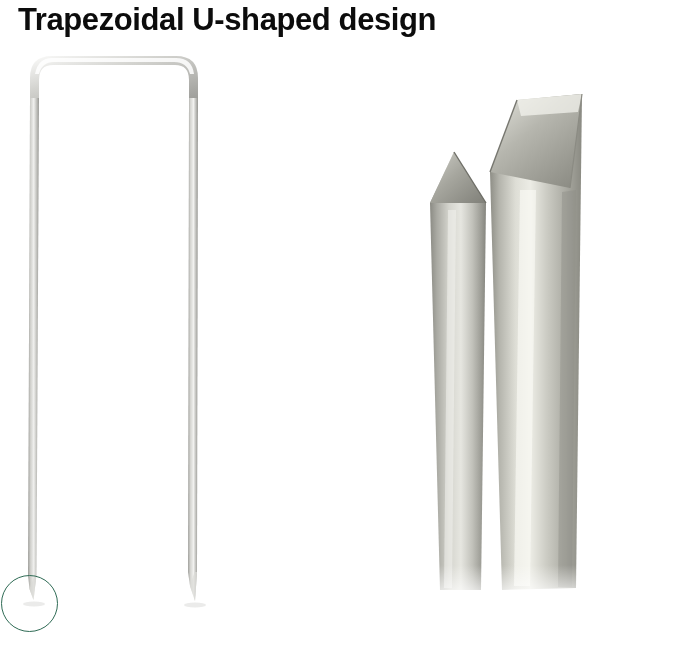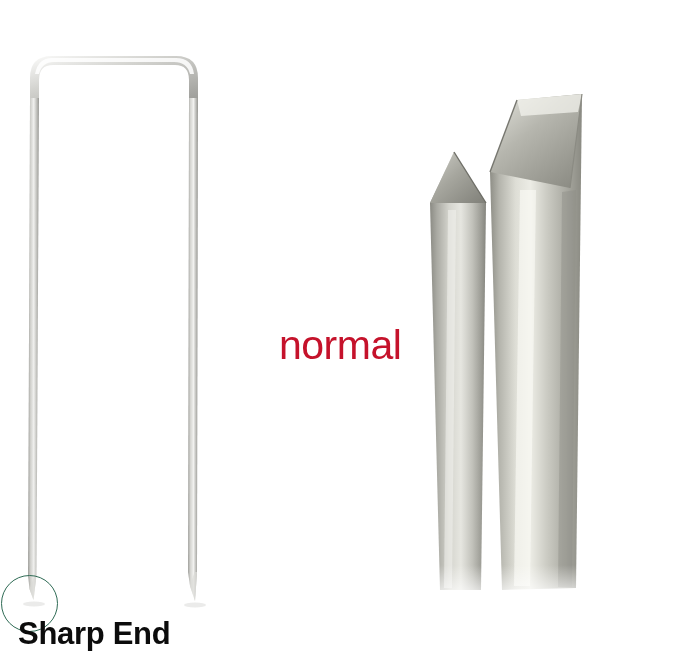--- a/index.html
+++ b/index.html
@@ -89,20 +89,21 @@
     height: 545px;
   }
 
   svg { display: block; overflow: visible; }
 </style>
 </head>
 <body>
 
 <div id="page">
 
+  <div class="caption-title">Trapezoidal U-shaped design</div>
 
   <div class="stake">
     <svg width="240" height="640" viewBox="0 0 240 640">
       <defs>
         <linearGradient id="barGrad" x1="0" y1="0" x2="0" y2="1">
           <stop offset="0%" stop-color="#ffffff"></stop>
           <stop offset="18%" stop-color="#f3f3f1"></stop>
           <stop offset="45%" stop-color="#cfcfcc"></stop>
           <stop offset="75%" stop-color="#a9a9a5"></stop>
           <stop offset="100%" stop-color="#bdbdb9"></stop>
@@ -226,18 +227,16 @@
 
         <path d="M 140 130 L 156 130 L 150 526 L 134 526 Z" fill="#fbfbf7" opacity="0.6"></path>
 
         <path d="M 182 132 L 196 130 L 192 527 L 178 527 Z" fill="#8f8f87" opacity="0.45"></path>
       </g>
 
       <rect x="30" y="505" width="200" height="40" fill="url(#rodFadeBottom)"></rect>
     </svg>
   </div>
 
-  <div class="label-normal">normal</div>
-
-
-  <div class="caption-bottom">Sharp End</div>
+
+
 
 </div>
 
 </body></html>

